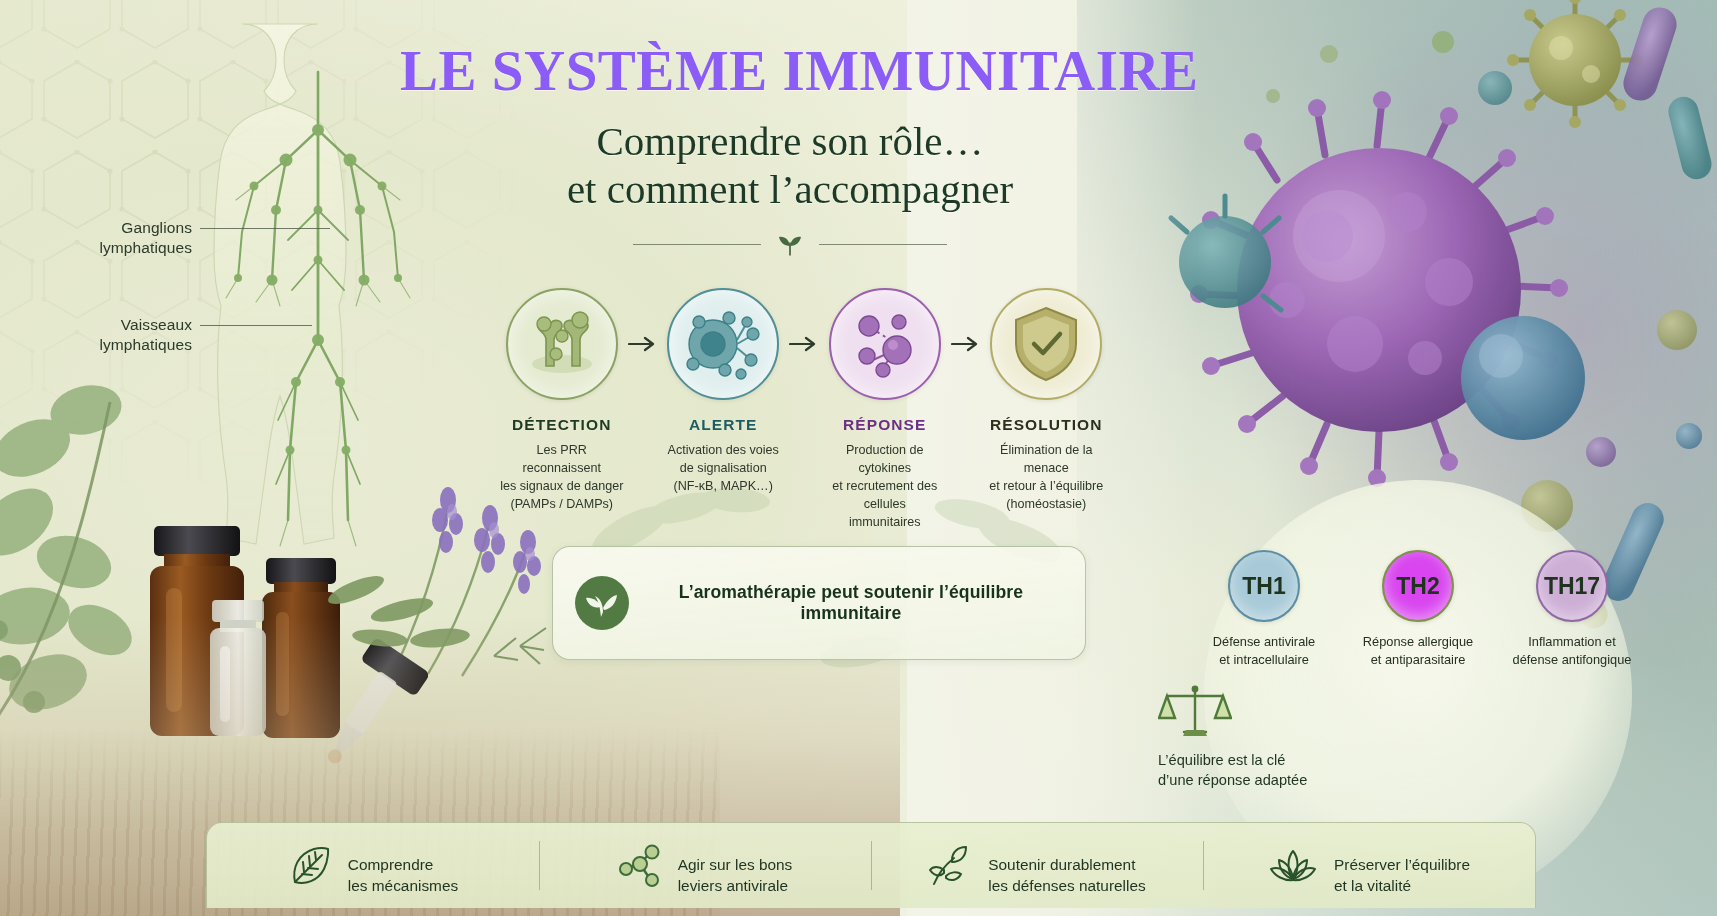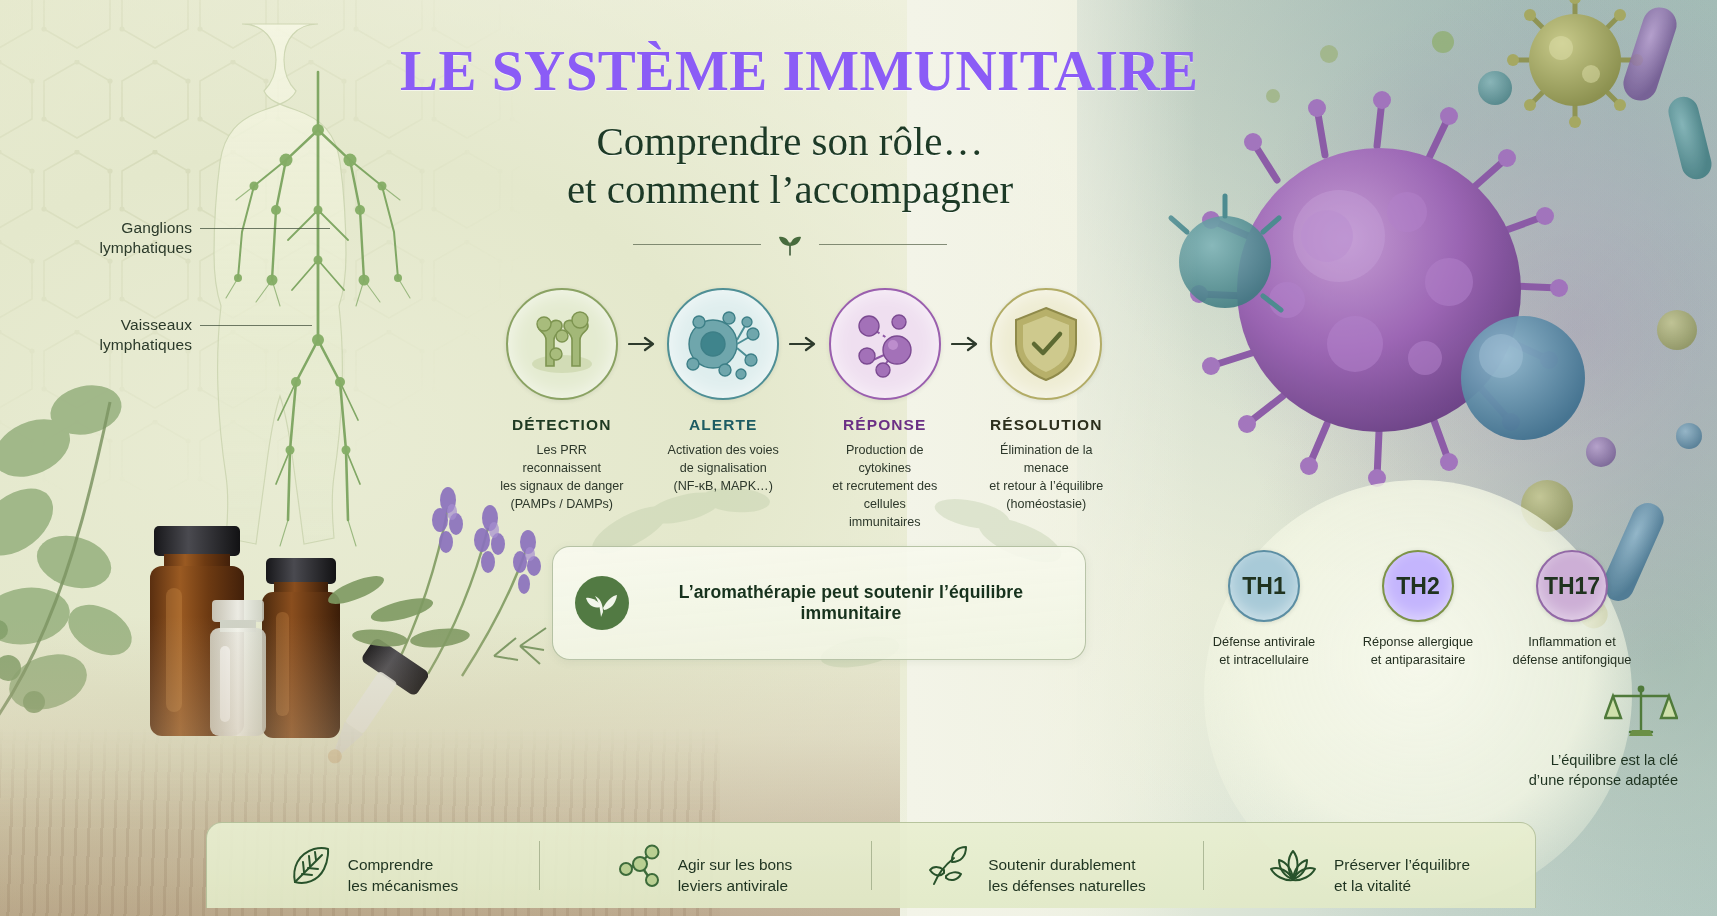--- a/index.html
+++ b/index.html
@@ -188,21 +188,21 @@
   .th-circle {
     width: 72px; height: 72px; margin: 0 auto; border-radius: 50%;
     display: flex; align-items: center; justify-content: center;
     font-size: 23px; font-weight: 700; color: #20331f;
     box-shadow: inset 0 -4px 14px rgba(255,255,255,.45), 0 1px 4px rgba(80,90,70,.18);
   }
   .th-caption {
     margin-top: 11px; font-size: 12.8px; line-height: 1.38; color: #243021;
   }
   .th-caption span { display: block; }
-  .th-scale { position: absolute; left: 0; top: 196px; width: 520px; text-align: right; }
+  .th-scale { position: absolute; left: 0; top: 196px; width: 520px; text-align: left; }
   .th-note {
     margin-top: 7px; font-size: 14.6px; line-height: 1.36; color: #1e3320; font-weight: 400;
   }
   .th-note span { display: block; }
 
   
   .pillars {
     position: absolute; left: 206px; top: 822px; width: 1330px; height: 86px;
     border-radius: 16px 16px 0 0;
     background: linear-gradient(180deg, rgba(232,238,208,.93) 0%, rgba(225,233,199,.93) 100%);
@@ -748,21 +748,21 @@
 
     <div class="th-circles">
       <div class="th-item">
         <div class="th-circle" style="background:#a8cad8;border:2.5px solid #5c8ea3;">TH1</div>
         <div class="th-caption">
           <span>Défense antivirale</span>
           <span>et intracellulaire</span>
         </div>
       </div>
       <div class="th-item">
-        <div class="th-circle" style="background:#c4b5fd;border:2.5px solid #7d9447;">TH2</div>
+        <div class="th-circle" style="background:#d946ef;border:2.5px solid #7d9447;">TH2</div>
         <div class="th-caption">
           <span>Réponse allergique</span>
           <span>et antiparasitaire</span>
         </div>
       </div>
       <div class="th-item">
         <div class="th-circle" style="background:#cdafd6;border:2.5px solid #9269a6;">TH17</div>
         <div class="th-caption">
           <span>Inflammation et</span>
           <span>défense antifongique</span>

